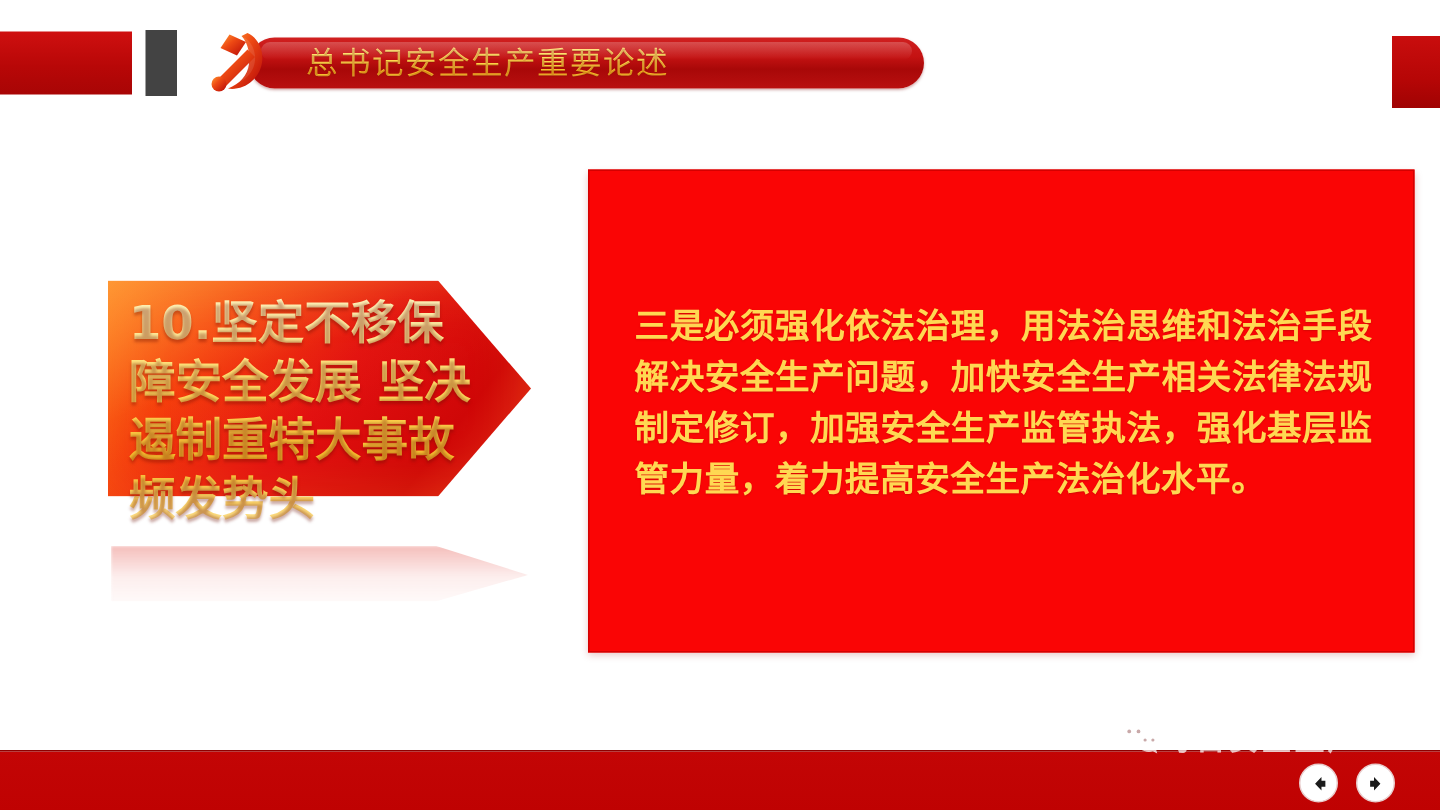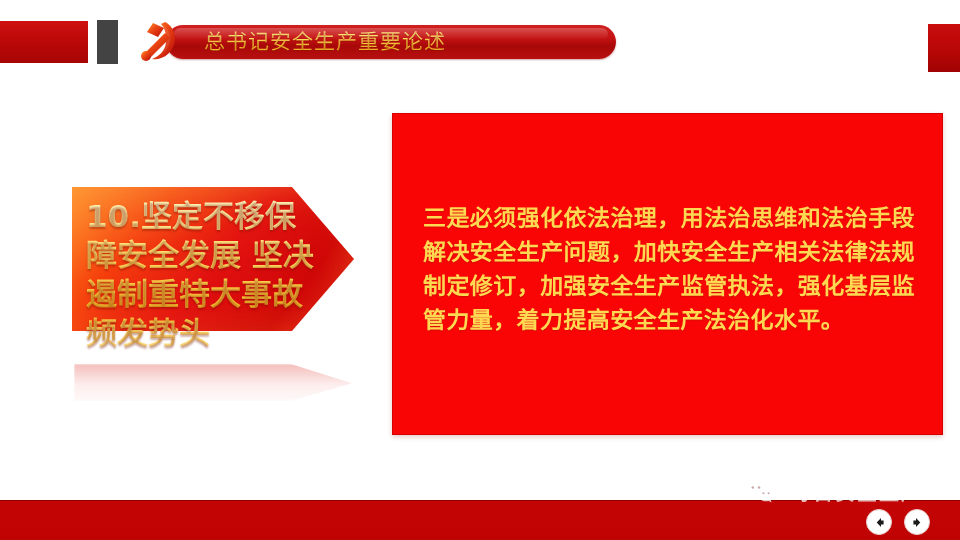--- a/index.html
+++ b/index.html
@@ -185,21 +185,21 @@
     border-top: 1px solid #8e0000;
   }
 
   
   .watermark {
     position: absolute;
     left: 745px;
     top: 477px;
     display: flex;
     align-items: center;
-    gap: 16px;
+    gap: 0;
     pointer-events: none;
   }
   .watermark-icon { width: 30px; height: 26px; }
   .watermark-text {
     font-size: 20px;
     font-weight: bold;
     letter-spacing: 2px;
     color: rgba(255,255,255,0.72);
     white-space: nowrap;
   }

